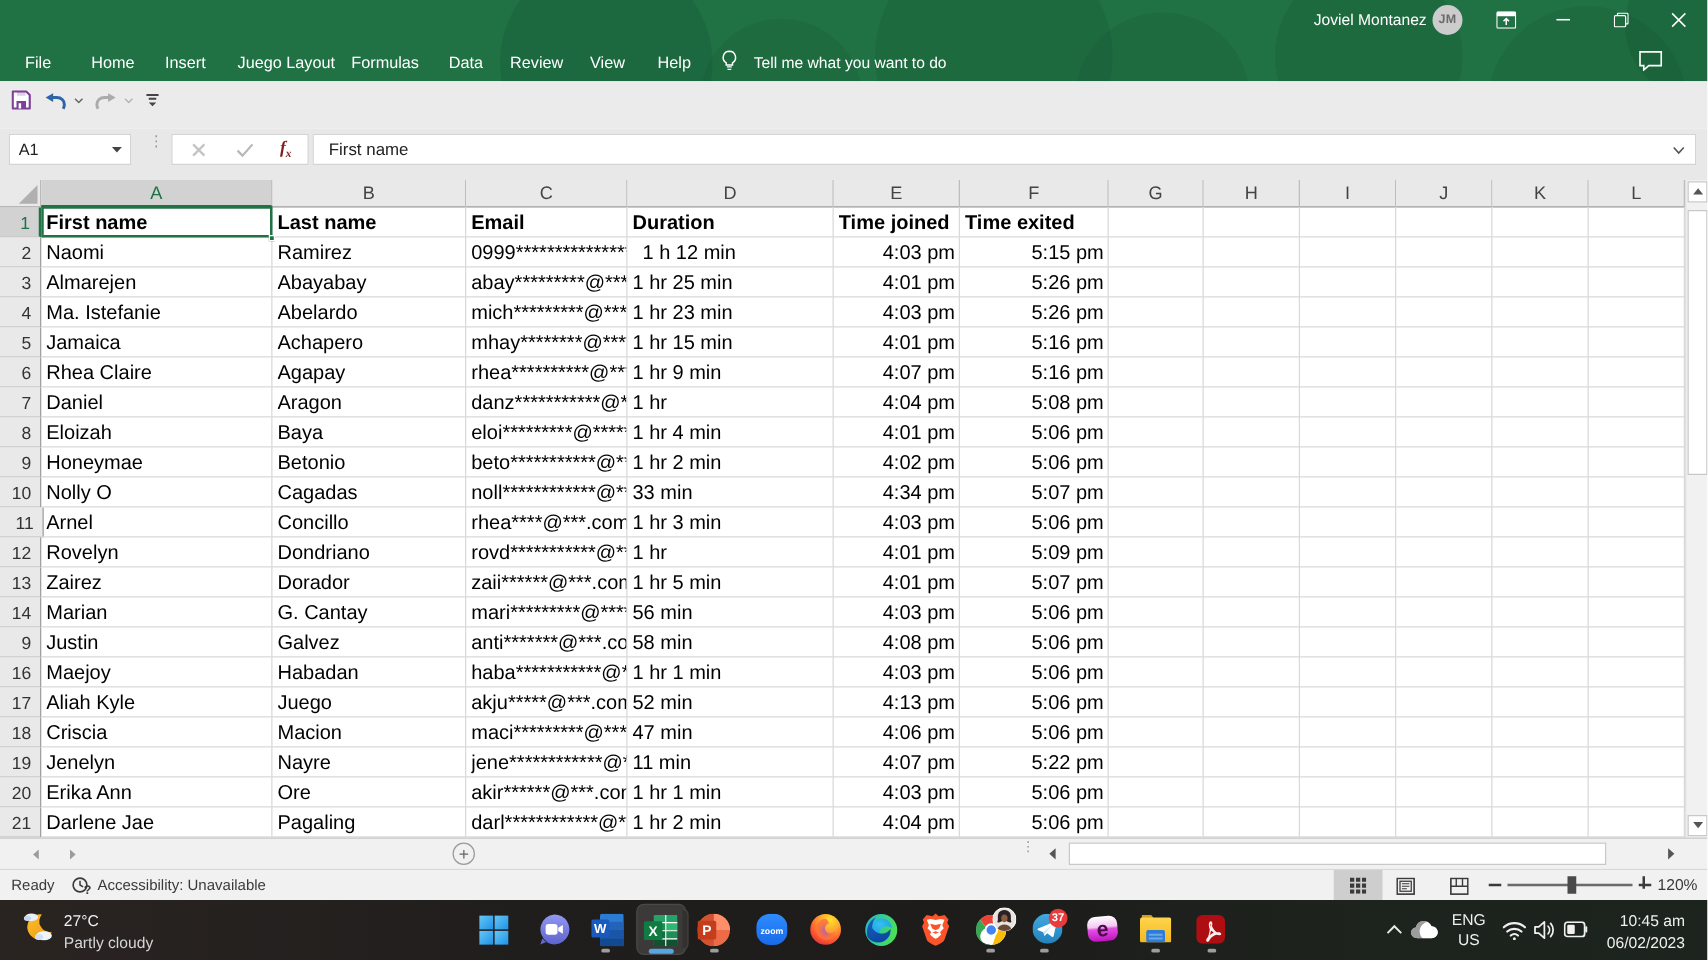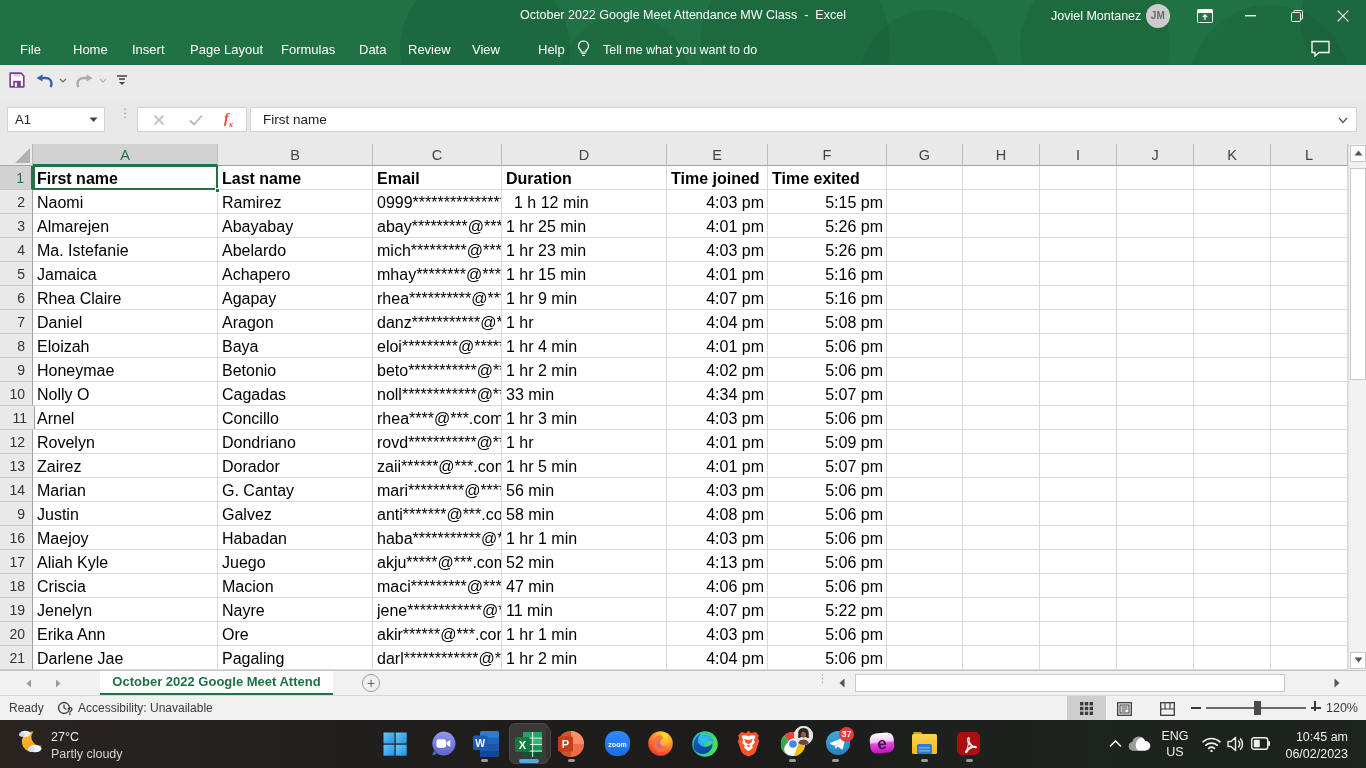--- a/index.html
+++ b/index.html
@@ -43,21 +43,20 @@
 </style></head>
 <body>
 <div id="titlebar">
   <div class="deco" style="left:400px;top:-35px;width:170px;height:170px;background:rgba(8,40,24,0.10)"></div>
   <div class="deco" style="left:560px;top:15px;width:130px;height:130px;background:rgba(8,40,24,0.08)"></div>
   <div class="deco" style="left:700px;top:-50px;width:190px;height:190px;background:rgba(8,40,24,0.09)"></div>
   <div class="deco" style="left:860px;top:10px;width:140px;height:140px;background:rgba(8,40,24,0.08)"></div>
   <div class="deco" style="left:1020px;top:-30px;width:150px;height:150px;background:rgba(8,40,24,0.09)"></div>
   <div class="deco" style="left:1190px;top:5px;width:160px;height:160px;background:rgba(8,40,24,0.08)"></div>
   <div class="deco" style="left:1300px;top:-40px;width:120px;height:120px;background:rgba(8,40,24,0.10)"></div>
-  <div id="title">October 2022 Google Meet Attendance MW Class&nbsp;&nbsp;-&nbsp;&nbsp;Excel</div>
   <div id="acct">Joviel Montanez</div>
   <div id="jm">JM</div>
   <svg class="abs" style="left:1197px;top:9px" width="16" height="14" viewBox="0 0 16 14">
       <rect x="0.5" y="0.5" width="15" height="13" rx="1" fill="none" stroke="#fff"></rect>
       <rect x="0.5" y="0.5" width="15" height="3.5" fill="#fff"></rect>
       <path d="M8 11 L8 6 M5.8 8 L8 5.8 L10.2 8" stroke="#fff" stroke-width="1.2" fill="none"></path>
     </svg>
   <svg class="abs" style="left:1245px;top:15px" width="11" height="2" viewBox="0 0 11 2">
       <rect width="11" height="1.4" fill="#fff"></rect>
     </svg>
@@ -66,26 +65,26 @@
       <path d="M3 2.5 L3 1 Q3 0.5 3.5 0.5 L10.5 0.5 Q11.5 0.5 11.5 1.5 L11.5 8.5 Q11.5 9 11 9 L9.5 9" fill="none" stroke="#fff"></path>
     </svg>
   <svg class="abs" style="left:1337px;top:10px" width="12" height="12" viewBox="0 0 12 12">
       <path d="M0.7 0.7 L11.3 11.3 M11.3 0.7 L0.7 11.3" stroke="#fff" stroke-width="1.2"></path>
     </svg>
 </div>
 <div id="menubar">
   <span class="mi" style="left:20px">File</span>
   <span class="mi" style="left:73px">Home</span>
   <span class="mi" style="left:132px">Insert</span>
-  <span class="mi" style="left:190px">Page Layout</span>
+  <span class="mi" style="left:190px">Juego Layout</span>
   <span class="mi" style="left:281px">Formulas</span>
   <span class="mi" style="left:359px">Data</span>
   <span class="mi" style="left:408px">Review</span>
   <span class="mi" style="left:472px">View</span>
-  <span class="mi" style="left:538px">Help</span>
+  <span class="mi" style="left:526px">Help</span>
   <svg class="abs" style="left:576px;top:6px" width="15" height="17" viewBox="0 0 15 17">
       <path d="M7.5 1 a5 5 0 0 1 2.5 9.3 L10 12 L5 12 L5 10.3 A5 5 0 0 1 7.5 1Z" fill="none" stroke="#fff" stroke-width="1.2"></path>
       <path d="M5.5 13.5 L9.5 13.5 M6 15.5 L9 15.5" stroke="#fff" stroke-width="1.1"></path>
     </svg>
   <span class="mi" style="left:603px;font-size:12.5px;top:9px">Tell me what you want to do</span>
   <svg class="abs" style="left:1311px;top:6px" width="19" height="17" viewBox="0 0 19 17">
       <path d="M1 1.5 L18 1.5 L18 12.5 L8 12.5 L4 16 L4 12.5 L1 12.5 Z" fill="none" stroke="#fff" stroke-width="1.3"></path>
     </svg>
 </div>
 <div id="qat">
@@ -122,21 +121,21 @@
       </svg>
   </div>
   <div style="position:absolute;left:119px;top:8px;width:3px;height:17px;color:#9a9a9a;font-size:12px;line-height:5px">⋮</div>
   <div class="wbox" style="left:137px;width:110px">
     <svg style="position:absolute;left:15px;top:6px" width="12" height="12" viewBox="0 0 12 12">
         <path d="M1.5 1.5 L10.5 10.5 M10.5 1.5 L1.5 10.5" stroke="#c3c3c3" stroke-width="1.8"></path>
       </svg>
     <svg style="position:absolute;left:51px;top:6px" width="14" height="12" viewBox="0 0 14 12">
         <path d="M1 6.5 L5 10.5 L13 1.5" stroke="#b8b8b8" stroke-width="1.8" fill="none"></path>
       </svg>
-    <span style="position:absolute;left:86px;top:3px;font-size:14px;color:#ef4444;font-style:italic;font-family:'Liberation Serif',serif;font-weight:bold">f<sub style="font-size:9px">x</sub></span>
+    <span style="position:absolute;left:86px;top:3px;font-size:14px;color:#7f1d1d;font-style:italic;font-family:'Liberation Serif',serif;font-weight:bold">f<sub style="font-size:9px">x</sub></span>
   </div>
   <div class="wbox" style="left:250px;width:1107px">
     <span style="position:absolute;left:12px;top:4px;font-size:13.5px;color:#222">First name</span>
     <svg style="position:absolute;right:8px;top:9px" width="10" height="7" viewBox="0 0 10 7">
         <path d="M1 1 L5 5.5 L9 1" stroke="#555" stroke-width="1.3" fill="none"></path>
       </svg>
   </div>
 </div>
 <div id="grid">
 </div>
@@ -351,21 +350,20 @@
       <path d="M0.5 0.5 L4.5 5.5 L8.5 0.5" fill="#555"></path>
     </svg>
 </div>
 <div id="tabstrip">
   <svg class="abs" style="left:25px;top:8px" width="8" height="9" viewBox="0 0 8 9">
       <path d="M6 0.5 L1.5 4.5 L6 8.5" fill="#9b9b9b"></path>
     </svg>
   <svg class="abs" style="left:54px;top:8px" width="8" height="9" viewBox="0 0 8 9">
       <path d="M2 0.5 L6.5 4.5 L2 8.5" fill="#9b9b9b"></path>
     </svg>
-  <div style="position:absolute;left:100px;top:0;width:233px;height:24px;background:#fff;border-bottom:2.5px solid #217346;color:#1e7145;font-weight:bold;font-size:13px;text-align:center;line-height:22px">October 2022 Google Meet Attend</div>
   <div style="position:absolute;left:362px;top:3px;width:18px;height:18px;border:1px solid #9b9b9b;border-radius:50%;color:#666;text-align:center;line-height:16px;font-size:14px">+</div>
   <div style="position:absolute;left:817px;top:5px;width:4px;height:15px;color:#9a9a9a;font-size:11px;line-height:4.5px">⋮</div>
   <svg class="abs" style="left:838px;top:7px" width="8" height="10" viewBox="0 0 8 10">
       <path d="M6.5 0.5 L1.5 5 L6.5 9.5" fill="#555"></path>
     </svg>
   <div style="position:absolute;left:855px;top:3px;width:430px;height:18px;background:#fff;border:1px solid #c8c8c8"></div>
   <svg class="abs" style="left:1333px;top:7px" width="8" height="10" viewBox="0 0 8 10">
       <path d="M1.5 0.5 L6.5 5 L1.5 9.5" fill="#555"></path>
     </svg>
 </div>

